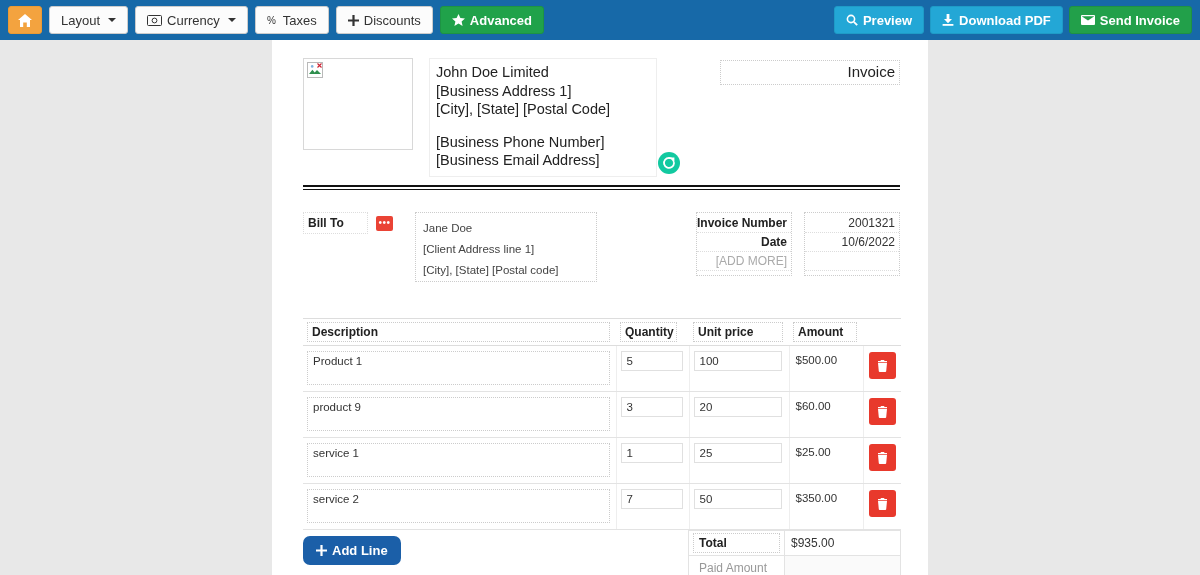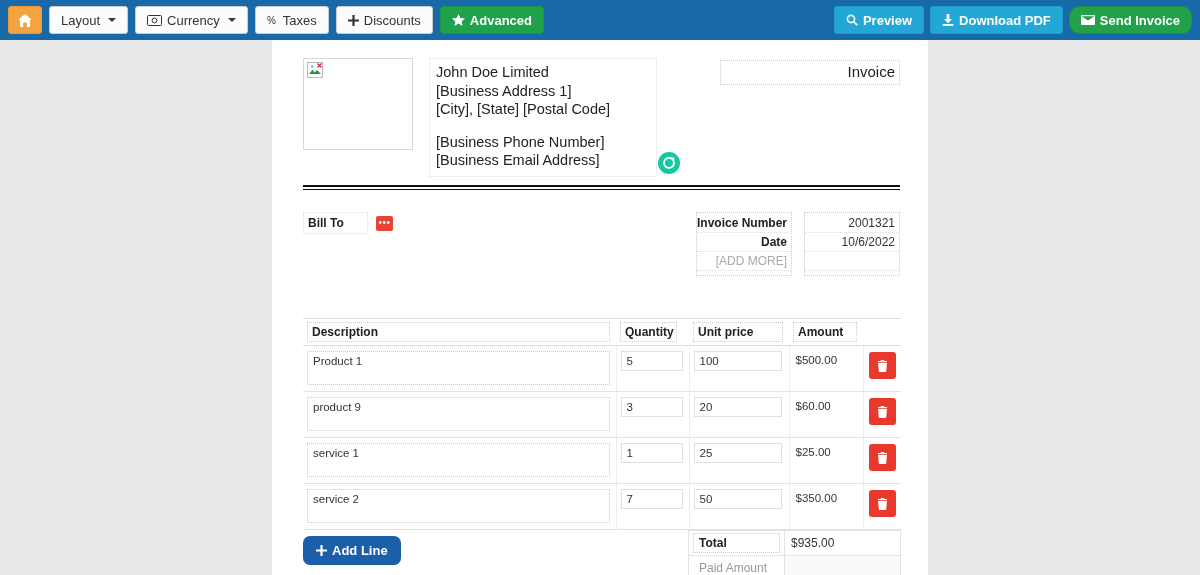--- a/index.html
+++ b/index.html
@@ -65,21 +65,20 @@
     background: #23a7d6;
     border-color: #1f9bc7;
     color: #fff;
     font-weight: bold;
   }
   .tb-btn.greenfill {
     background: #22a04a;
     border-color: #1e9144;
     color: #fff;
     font-weight: bold;
-    border-radius: 10px;
   }
   .caret {
     width: 0; height: 0;
     border-left: 4px solid transparent;
     border-right: 4px solid transparent;
     border-top: 4px solid #333;
     margin-left: 3px;
   }
   .ico { display: inline-block; line-height: 1; }
   .ico svg { display: block; }
@@ -480,20 +479,25 @@
     <div class="mid-row">
       <div>
         <div class="billto-head">
           <div class="billto-label-box">Bill To</div>
           <div class="dots-btn">
             <span>•••</span>
           </div>
         </div>
       </div>
 
+      <div class="client-box">
+        <div class="client-line">Jane Doe</div>
+        <div class="client-line">[Client Address line 1]</div>
+        <div class="client-line">[City], [State] [Postal code]</div>
+      </div>
 
       <div class="meta-wrap">
         <div class="meta-labels">
           <div class="meta-cell lbl">Invoice Number</div>
           <div class="meta-cell lbl">Date</div>
           <div class="meta-cell addmore">[ADD MORE]</div>
           <div class="meta-cell blank"></div>
         </div>
         <div class="meta-values">
           <div class="meta-cell val">2001321</div>

